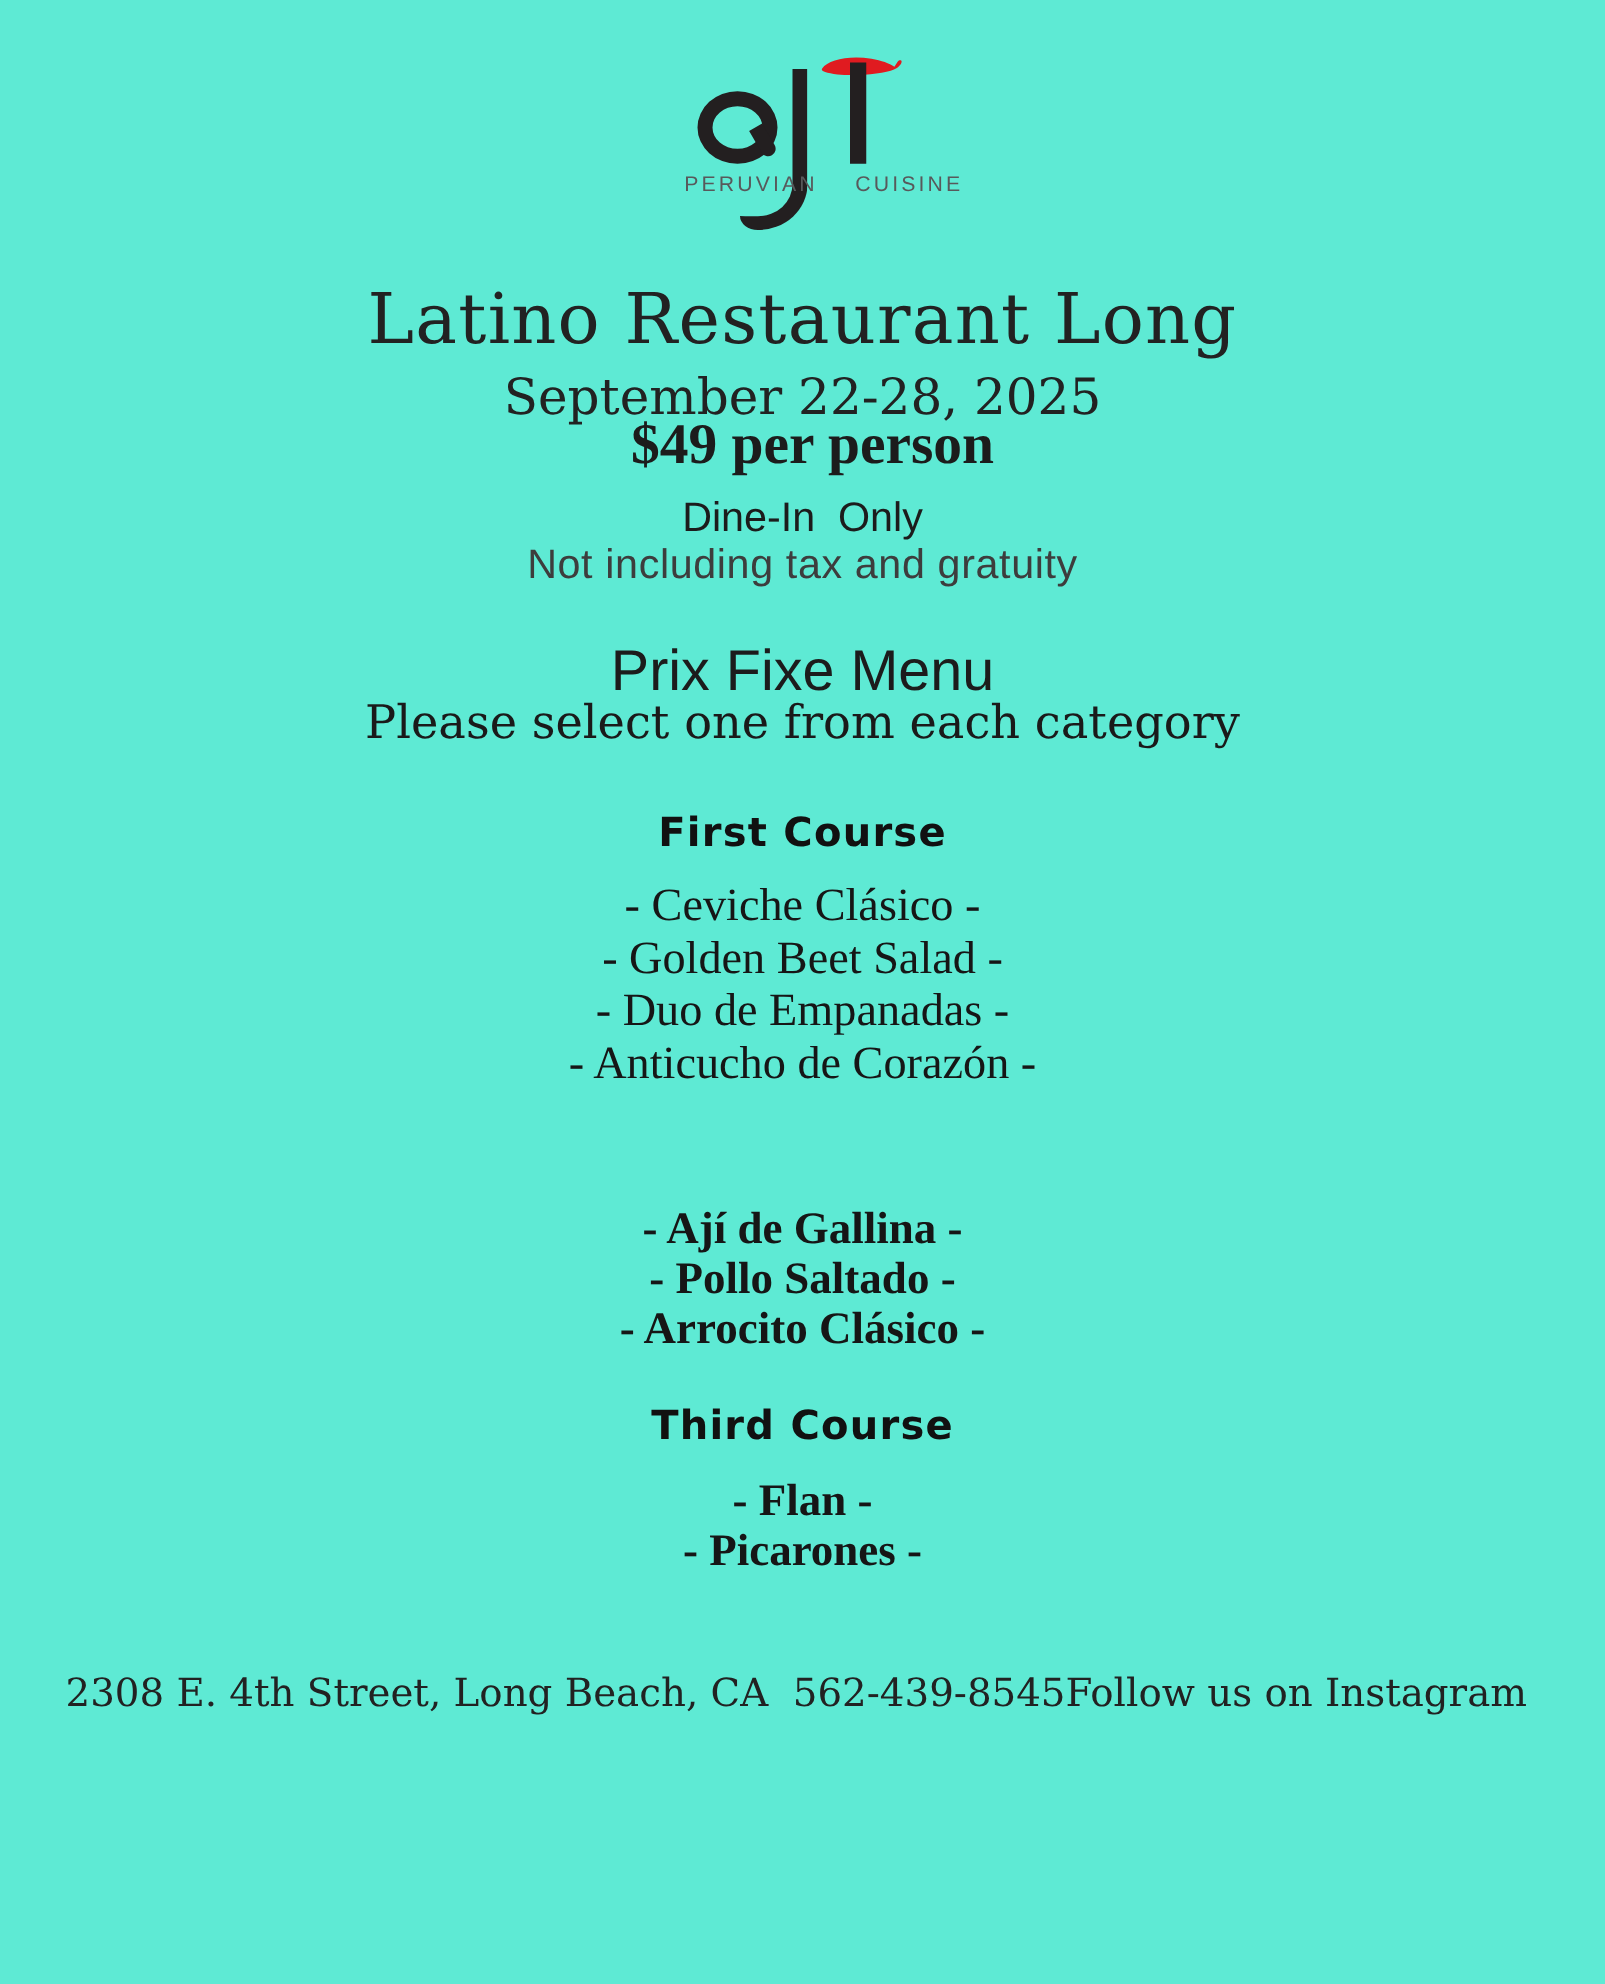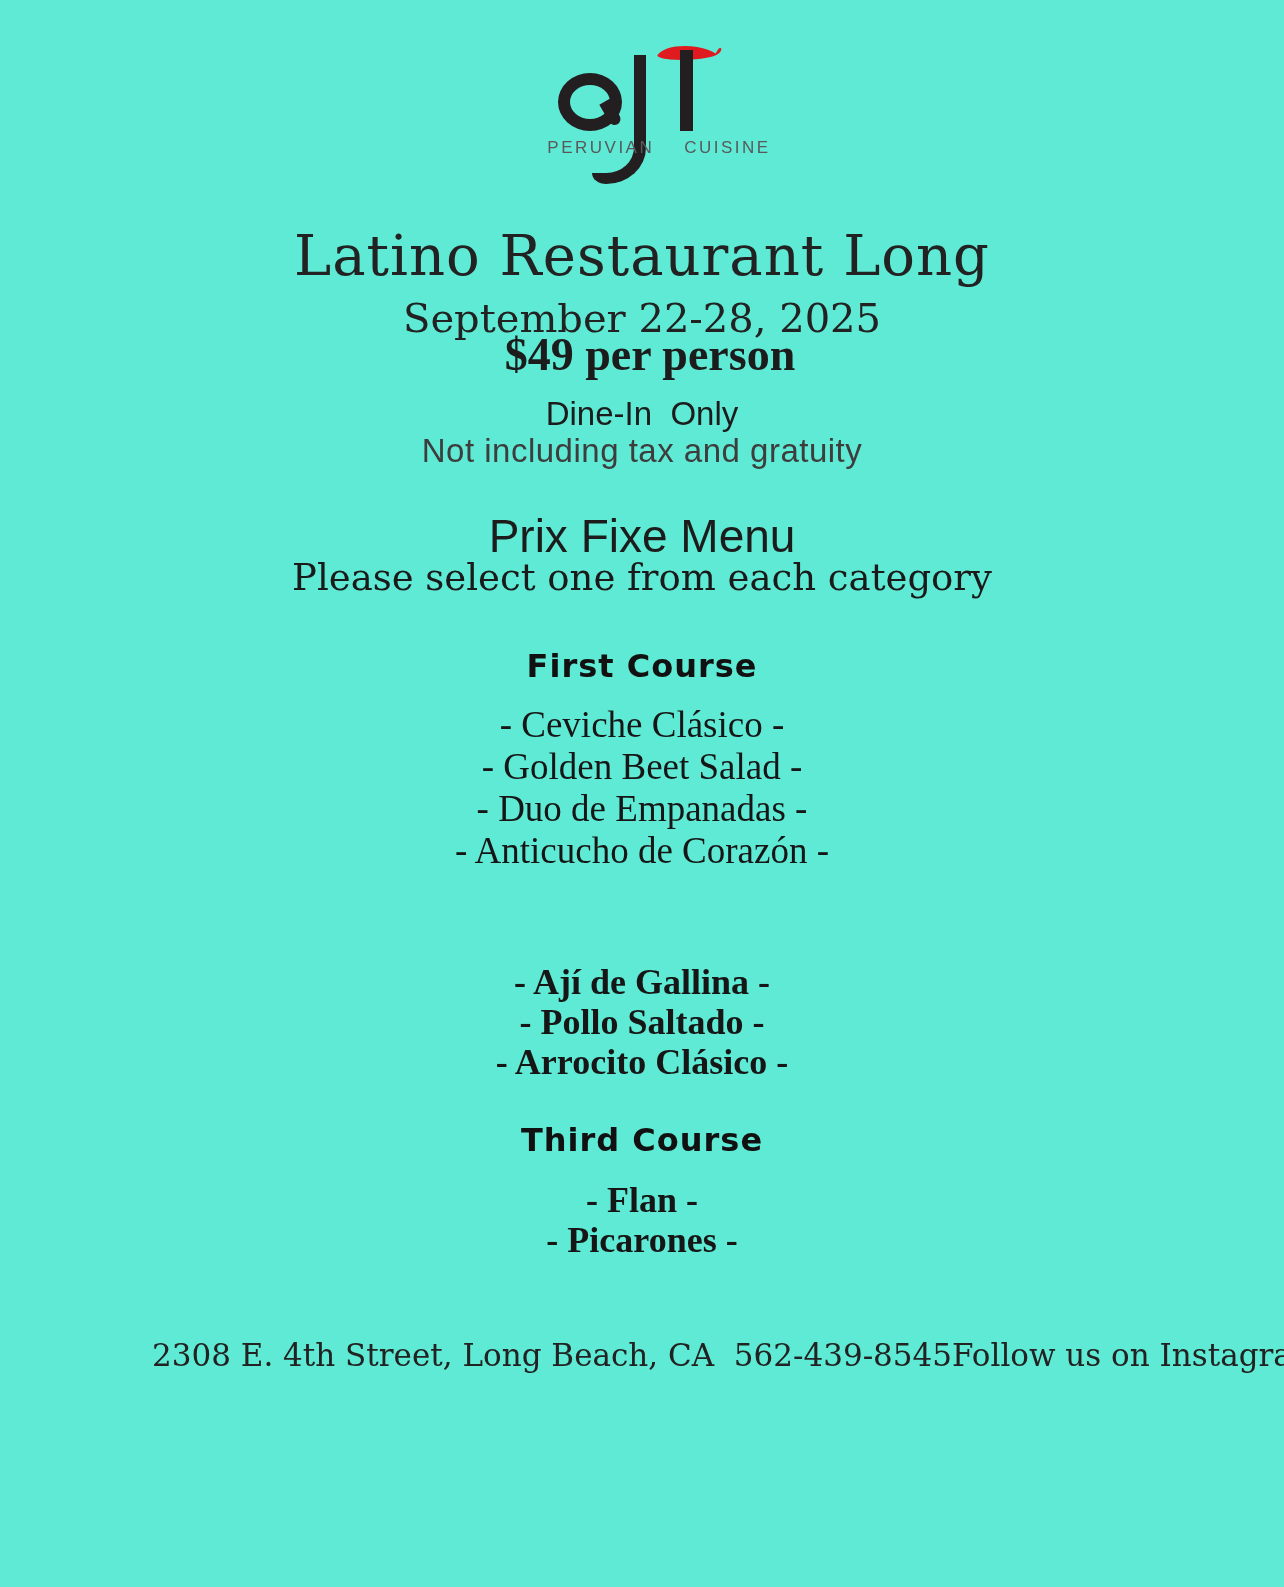--- a/index.html
+++ b/index.html
@@ -124,21 +124,21 @@
   .c3-name{top:1124px;}
   .c3-items{top:1180px;}
 
   
   .footer{
     position:absolute;
     top:1334px;
     left:0;
     width:100%;
     display:flex;
-    justify-content:flex-start;
+    justify-content:center;
     padding:0 162px 0 152px;
     font-family:"DejaVu Serif",serif;
     font-size:31px;
     color:#222;
     line-height:1.4;
     white-space:nowrap;
   }
 </style>
 </head>
 <body>

